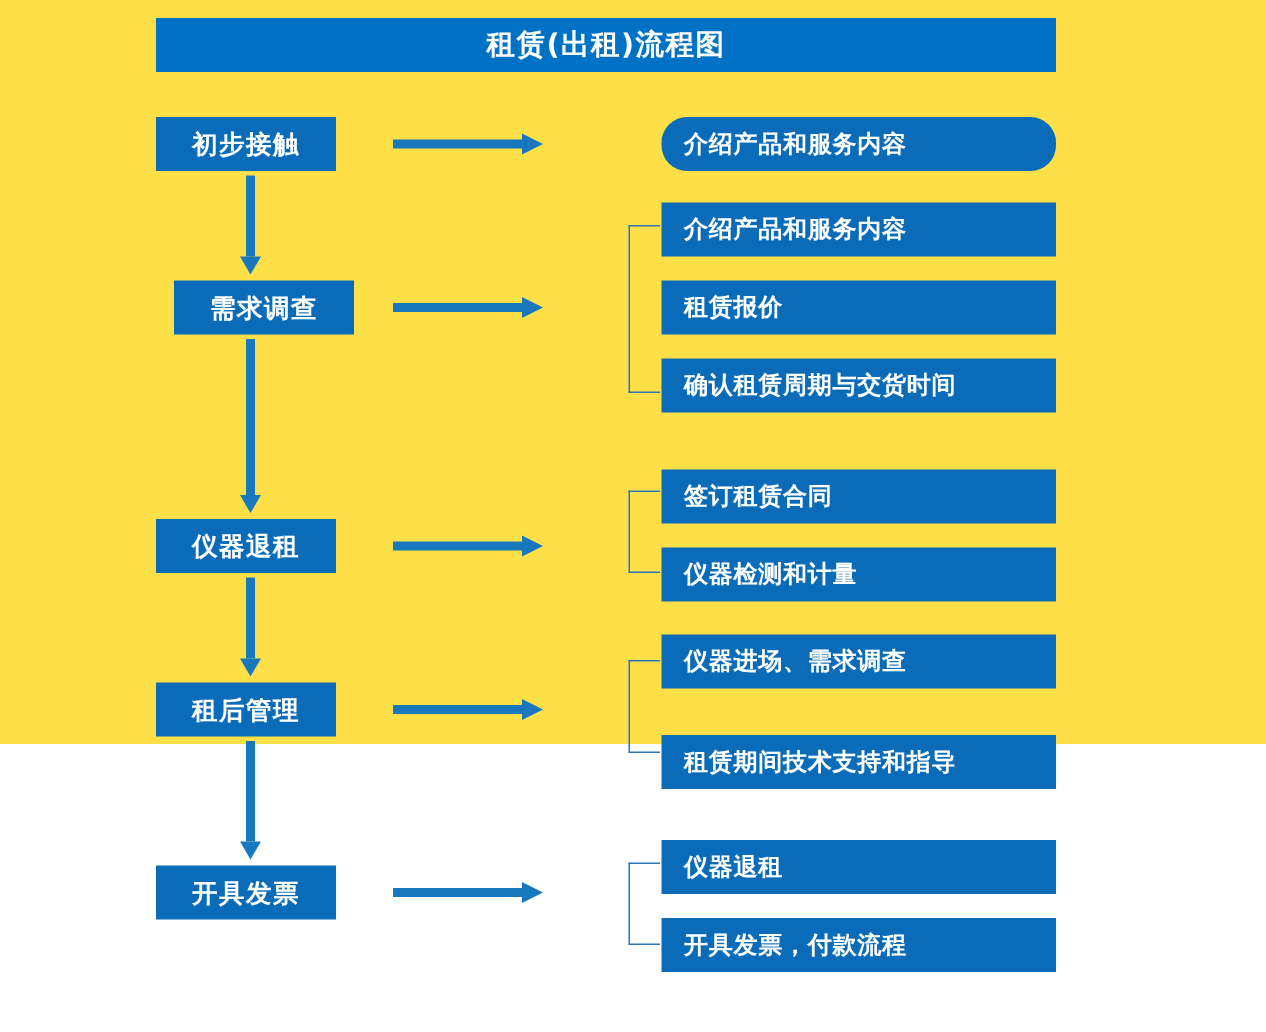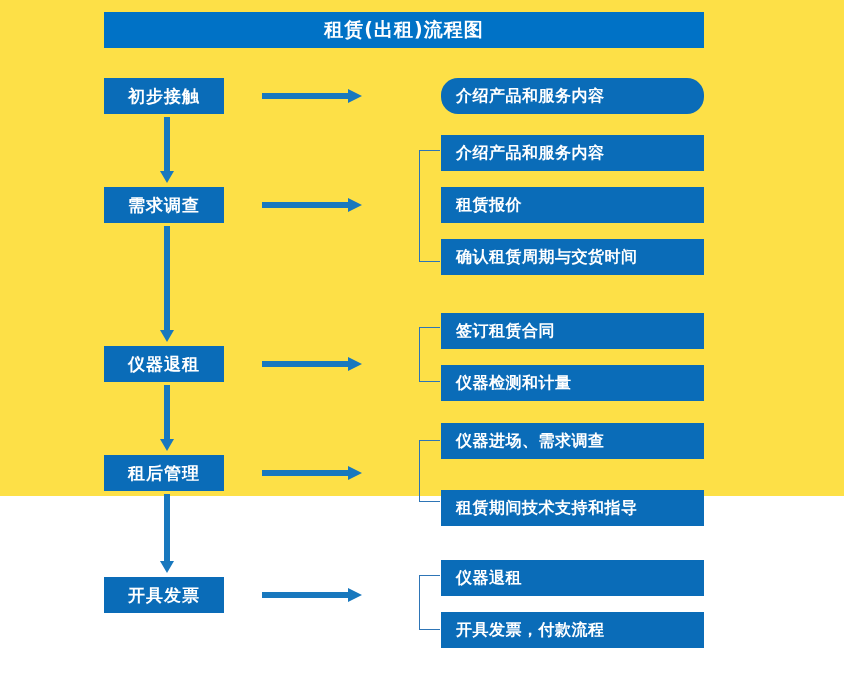--- a/index.html
+++ b/index.html
@@ -178,21 +178,21 @@
       </div>
     </div>
   <div id="layer-brackets">
       <div class="bracket" style="top: 150px; height: 112px;"></div>
       <div class="bracket" style="top: 327px; height: 55px;"></div>
       <div class="bracket" style="top: 440px; height: 62px;"></div>
       <div class="bracket" style="top: 575px; height: 55px;"></div>
     </div>
   <div id="layer-stages">
       <div class="stage-box" style="top: 78px;">初步接触</div>
-      <div class="stage-box" style="top: 187px;">需求调查</div>
+      <div class="stage-box" style="top: 187px; margin-left: 12px;">需求调查</div>
       <div class="stage-box" style="top: 346px;">仪器退租</div>
       <div class="stage-box" style="top: 455px;">租后管理</div>
       <div class="stage-box" style="top: 577px;">开具发票</div>
     </div>
   <div id="layer-details">
       <div class="detail-box" style="top: 78px; border-radius: 17px;">介绍产品和服务内容</div>
       <div class="detail-box" style="top: 135px;">介绍产品和服务内容</div>
       <div class="detail-box" style="top: 187px;">租赁报价</div>
       <div class="detail-box" style="top: 239px;">确认租赁周期与交货时间</div>
       <div class="detail-box" style="top: 313px;">签订租赁合同</div>

